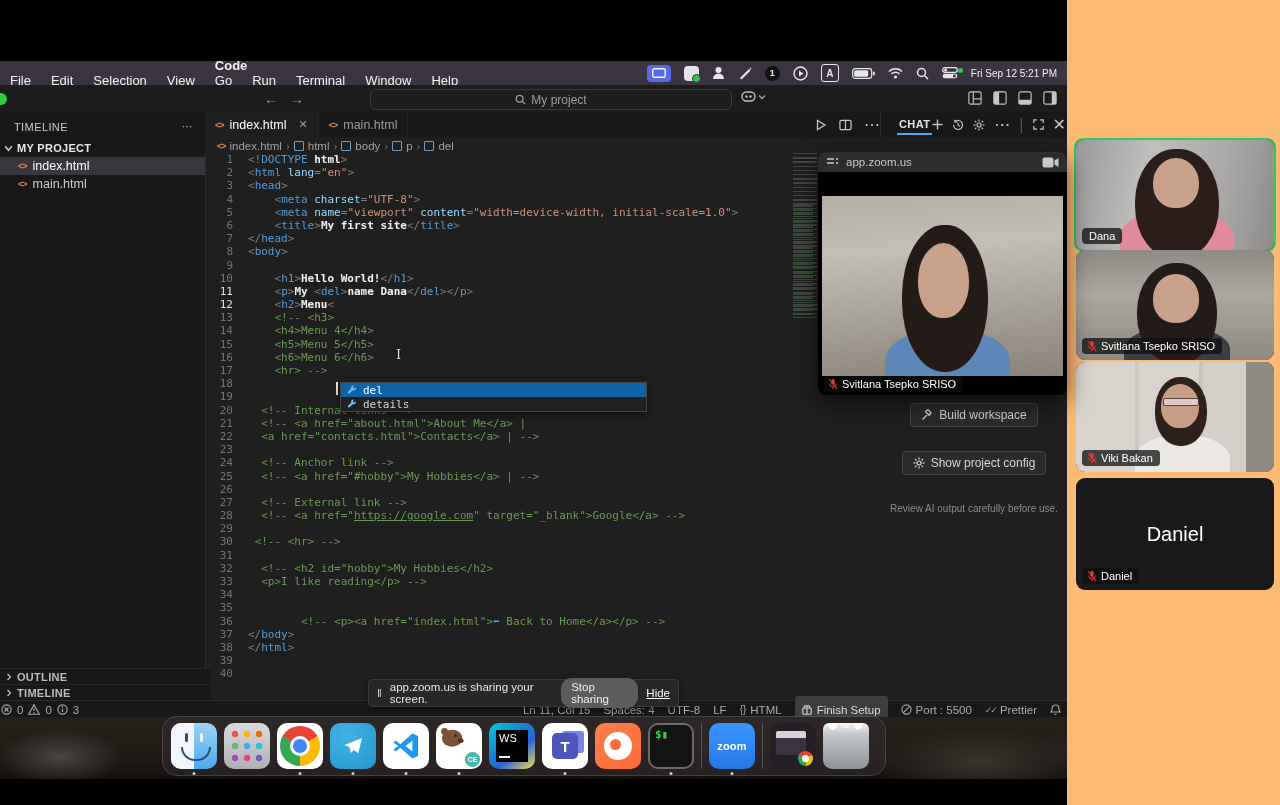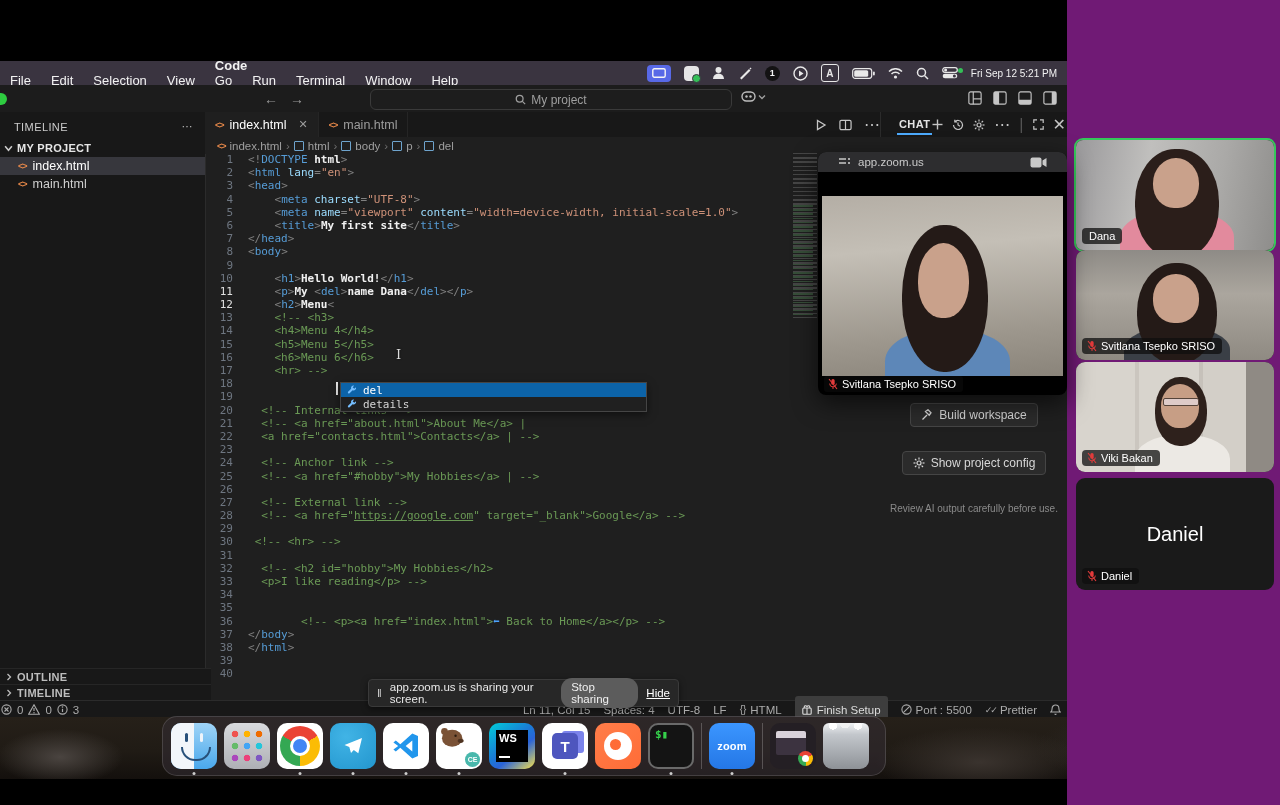--- a/index.html
+++ b/index.html
@@ -98,28 +98,28 @@
 
   
   .toast{position:absolute;left:368px;top:679px;width:293px;height:26px;background:#272727;border:1px solid #3a3a3a;border-radius:4px;
          display:flex;align-items:center;gap:8px;padding:0 8px;color:#e8e8e8;font-size:11.5px;z-index:60;box-shadow:0 2px 6px rgba(0,0,0,.5);}
   .toast .stop{background:#5c5c5c;color:#f0f0f0;border-radius:11px;padding:3px 10px;font-size:11.5px;}
   .toast .hide{text-decoration:underline;color:#fff;}
 
   
   .fz{position:absolute;left:818px;top:152px;width:249px;height:243px;background:#000;border-radius:8px;z-index:50;
       box-shadow:0 8px 24px rgba(0,0,0,.6);overflow:hidden;}
-  .fz-title{height:20px;background:#2d2d2f;display:flex;align-items:center;gap:7px;padding:0 20px;color:#c9c9c9;font-size:11.5px;}
+  .fz-title{height:20px;background:#2d2d2f;display:flex;align-items:center;gap:7px;padding:0 8px;color:#c9c9c9;font-size:11.5px;}
   .fz-cam{margin-left:auto;}
   .fz-video{position:absolute;left:4px;right:4px;top:44px;bottom:19px;overflow:hidden;}
   .fz-name{position:absolute;left:6px;bottom:3px;display:flex;align-items:center;gap:4px;background:rgba(10,10,10,.7);
            border-radius:3px;padding:2px 7px 2px 4px;color:#fff;font-size:11px;z-index:5;}
 
   
-  .panel{position:absolute;left:1067px;top:0;width:213px;height:805px;background:#701a75;}
+  .panel{position:absolute;left:1067px;top:0;width:213px;height:805px;background:#fdba74;}
   .tile{position:absolute;left:9px;width:198px;border-radius:9px;background:#1a1a1a;overflow:hidden;}
   .tile.active{border:2px solid #35c75a;left:7px;width:198px;}
   .big-name{position:absolute;inset:0;display:flex;align-items:center;justify-content:center;color:#fff;font-size:20px;}
   .name-tag{position:absolute;left:6px;bottom:6px;display:flex;align-items:center;gap:4px;background:rgba(15,15,15,.75);
             border-radius:4px;padding:2px 7px 2px 5px;color:#fff;font-size:11px;z-index:5;}
   .name-tag.nomic{padding-left:7px;}
 
   
   .person{position:absolute;inset:0;overflow:hidden;}
   .person .torso{position:absolute;border-radius:45% 45% 0 0;}
@@ -172,21 +172,21 @@
   .icon-chrome{background:#fff;}
   .icon-chrome .ring{position:absolute;inset:3px;border-radius:50%;background:conic-gradient(from -60deg,#ea4335 0 120deg,#fbbc05 120deg 240deg,#34a853 240deg 360deg);}
   .icon-chrome .wc{position:absolute;left:50%;top:50%;width:20px;height:20px;border-radius:50%;background:#fff;transform:translate(-50%,-50%);}
   .icon-chrome .bc{position:absolute;left:50%;top:50%;width:14px;height:14px;border-radius:50%;background:#4285f4;transform:translate(-50%,-50%);}
   .icon-telegram{background:radial-gradient(circle at 35% 30%,#41b4e6,#2396ce);display:flex;align-items:center;justify-content:center;}
   .icon-vscode{background:#fff;display:flex;align-items:center;justify-content:center;}
   .icon-dbeaver{background:#fff;}
   .db-badge{position:absolute;right:2px;bottom:2px;width:15px;height:15px;border-radius:50%;background:#49b8ac;color:#fff;
             font-size:7px;font-weight:bold;display:flex;align-items:center;justify-content:center;}
   .icon-webstorm{background:linear-gradient(140deg,#00cdd7 0%,#1a7bd6 45%,#2a63d8 62%,#f8e34c 100%);}
-  .ws-in{position:absolute;inset:7px;background:#000;color:#fff;font-weight:bold;font-size:11px;padding:2px 0 0 3px;}
+  .ws-in{position:absolute;inset:7px;background:#000;color:#fff;font-weight:normal;font-size:11px;padding:2px 0 0 3px;}
   .ws-in i{position:absolute;left:3px;bottom:4px;width:11px;height:2.5px;background:#fff;}
   .icon-teams{background:#fff;display:flex;align-items:center;justify-content:center;}
   .tm-sq{width:26px;height:26px;background:#4e56be;border-radius:5px;color:#fff;font-weight:bold;font-size:15px;
          display:flex;align-items:center;justify-content:center;box-shadow:8px -4px 0 -2px #7b83eb;}
   .icon-postman{background:linear-gradient(140deg,#ff7d49,#ff6c37);}
   .icon-postman .pm{position:absolute;left:9px;top:9px;width:28px;height:28px;border-radius:50%;background:#fff;}
   .icon-postman .pm i{position:absolute;left:6px;top:7px;width:11px;height:11px;border-radius:50%;background:#ff6c37;display:block;}
   .icon-terminal{background:#141414;border:2px solid #6a6a6a;border-radius:10px;font-family:"DejaVu Sans Mono",monospace;}
   .icon-terminal span{position:absolute;left:5px;top:3px;color:#35d04b;font-size:11px;font-weight:bold;}
   .icon-zoom{background:linear-gradient(180deg,#3b96ff,#2477e6);display:flex;align-items:center;justify-content:center;

